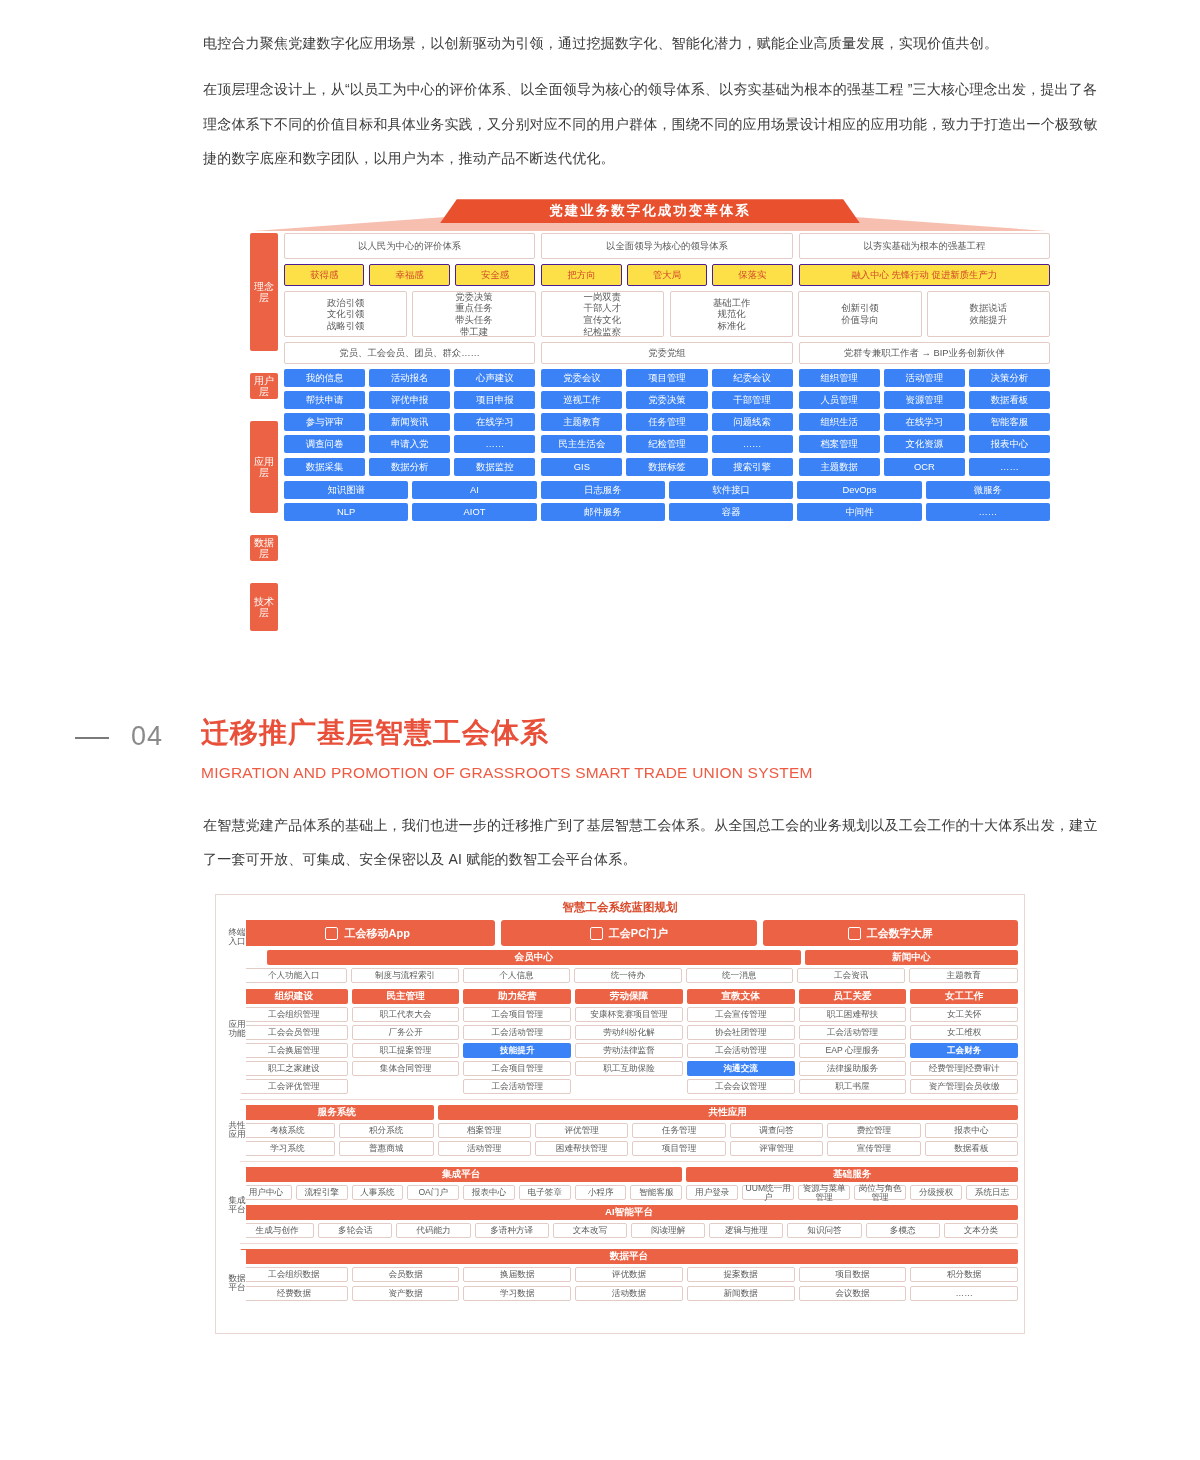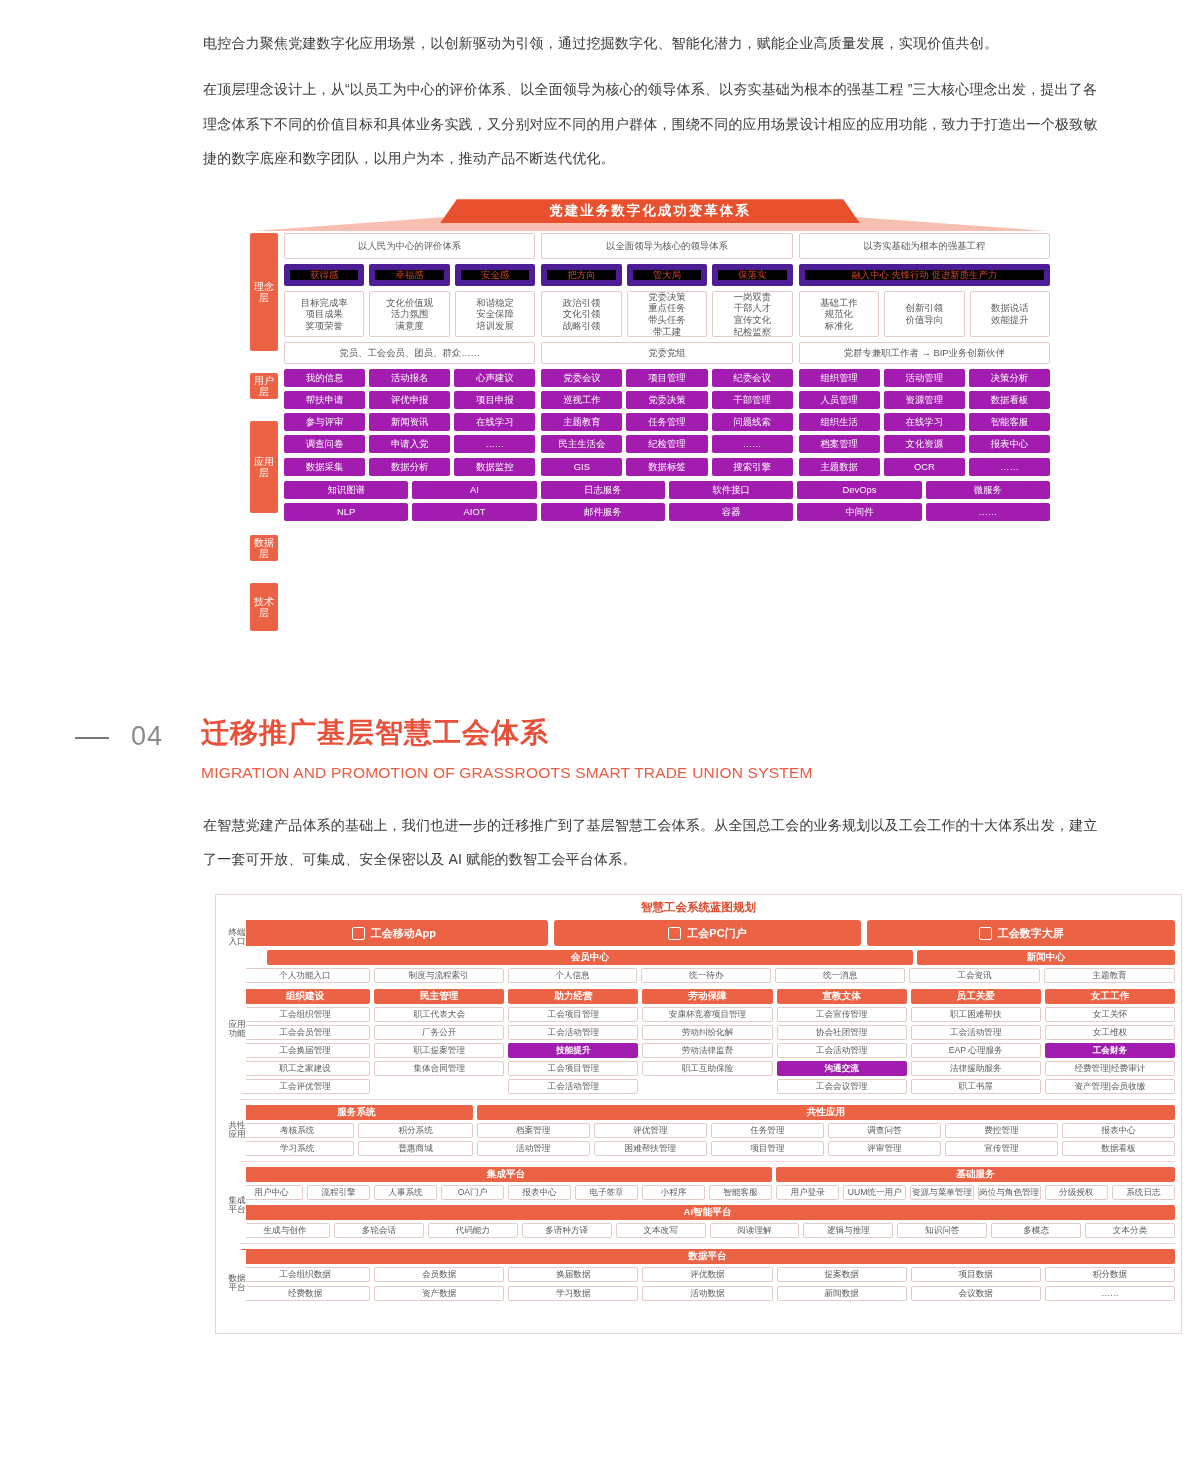--- a/index.html
+++ b/index.html
@@ -19,40 +19,40 @@
   .sec-num { font-size:27px; color:#8a8a8a; margin-left:22px; margin-top:14px; letter-spacing:1px; font-weight:400; flex:none;}
   .sec-titles { margin-left:38px; }
   .sec-cn { font-size:28px; font-weight:bold; color:#e8503a; letter-spacing:1px; line-height:1.3; margin-top:8px;}
   .sec-en { font-size:15.5px; color:#ef5a42; letter-spacing:0.2px; margin-top:12px; }
   .para { width:898px; margin-left:203px; font-size:14px; color:#3a3a3a; line-height:2.45; letter-spacing:0.2px; }
   .para.p1 { margin-top:26px; }
   .para.p2 { margin-top:12px; }
 
   
   .diagram { position:relative; }
-  .orange { background:#a21caf; color:#fff; }
-  .lt { background:#000000; color:#d1472a; border:6px solid #4c1d95; }
+  .orange { background:#3b82f6; color:#fff; }
+  .lt { background:#fde047; color:#d1472a; border:1px solid #4c1d95; }
   .wt { background:#ffffff; color:#5a5a5a; border:1px solid #e3ccc6; }
 
   
   #diagram1 { width:800px; height:420px; margin:24px auto 0 auto; position:relative; margin-left:250px; }
   .d1-banner { position:absolute; left:190px; top:0; width:420px; height:24px; background:#e8502e;
      color:#fff; font-size:13.5px; font-weight:bold; letter-spacing:2px; display:flex; align-items:center; justify-content:center;
      clip-path: polygon(4% 0,96% 0,100% 100%,0% 100%);}
   .d1-roof { position:absolute; left:0; top:18px; width:800px; height:14px; background:#f7bfb0;
      clip-path: polygon(24% 0, 76% 0, 100% 100%, 0% 100%); }
   .d1-left { position:absolute; left:0; top:34px; width:28px; }
   .d1-lrow { width:28px; background:#ec6244; color:#fff; font-size:10px; border-radius:2px;
     display:flex; align-items:center; justify-content:center; letter-spacing:0; margin-bottom:22px; text-align:center; line-height:1.15; }
   .d1-body { position:absolute; left:34px; top:34px; width:766px; }
   .row { display:flex; gap:6px; margin-bottom:5px; }
   .cell { font-size:9.4px; line-height:1.25; padding:2px 1px; border-radius:2px; display:flex; align-items:center; justify-content:center; text-align:center; } .h22 { height:22px; } .h18 { height:18px; } .h46 { height:46px; } .h26{height:26px;}
 
   
-  #diagram2 { width:967px; height:440px; margin-left:215px; margin-top:18px; position:relative;
+  #diagram2 { width:810px; height:440px; margin-left:215px; margin-top:18px; position:relative;
       border:1px solid #ead7d2; background:#fff; }
   .d2-title { text-align:center; font-size:11.5px; font-weight:bold; color:#d94a2b; padding:5px 0 3px 0; }
   .d2-left { position:absolute; left:0; top:0; width:22px; height:100%; }
   .d2-lrow { position:absolute; left:12px; width:18px; background:#fff; color:#555; font-size:8.6px;
       display:flex; align-items:center; justify-content:center; text-align:center; line-height:1.1; }
   .d2-main { margin-left:24px; margin-right:6px; }
   .d2-band { background:#ec6244; color:#fff; font-size:9.6px; font-weight:bold; height:15px; display:flex;
       align-items:center; justify-content:center; border-radius:2px; }
   .d2-cellrow { display:flex; gap:4px; margin-top:3px; }
   .d2-cell { flex:1; height:15px; font-size:8.6px; display:flex; align-items:center; justify-content:center;
@@ -101,31 +101,20 @@
         <div class="cell lt h22" style="flex:1">管大局</div>
         <div class="cell lt h22" style="flex:1">保落实</div>
       </div>
       <div style="flex:1;display:flex;gap:5px;">
         <div class="cell lt h22" style="flex:1">融入中心  先锋行动  促进新质生产力</div>
       </div>
     </div>
 
     <div class="row">
       <div style="flex:1;display:flex;gap:5px;">
-        <div class="cell wt h46" style="flex:1;white-space:pre-line">目标完成率
-项目成果
-奖项荣誉</div>
-        <div class="cell wt h46" style="flex:1;white-space:pre-line">文化价值观
-活力氛围
-满意度</div>
-        <div class="cell wt h46" style="flex:1;white-space:pre-line">和谐稳定
-安全保障
-培训发展</div>
-      </div>
-      <div style="flex:1;display:flex;gap:5px;">
         <div class="cell wt h46" style="flex:1;white-space:pre-line">政治引领
 文化引领
 战略引领</div>
         <div class="cell wt h46" style="flex:1;white-space:pre-line">党委决策
 重点任务
 带头任务
 带工建</div>
         <div class="cell wt h46" style="flex:1;white-space:pre-line">一岗双责
 干部人才
 宣传文化

